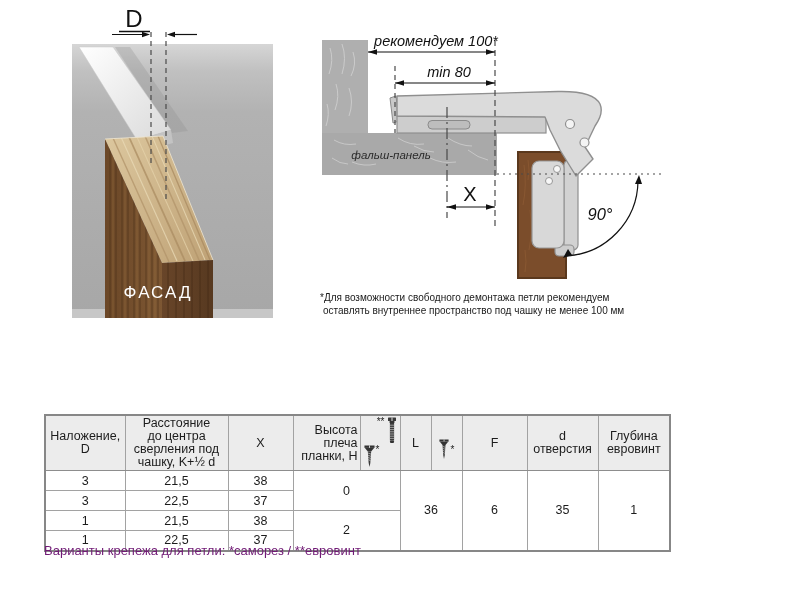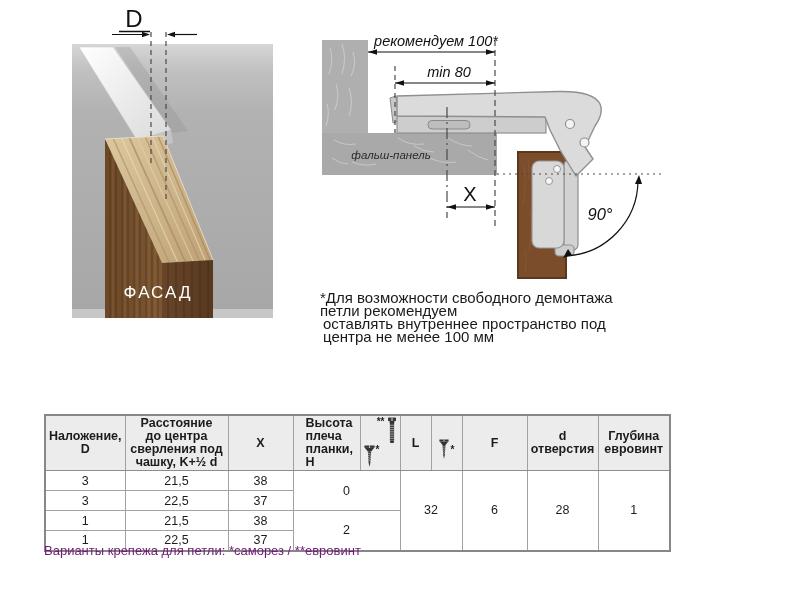--- a/index.html
+++ b/index.html
@@ -2,33 +2,33 @@
 <html><head>
 <meta charset="utf-8">
 <style>
   html,body{margin:0;padding:0;background:#fff;}
   #page{position:relative;width:800px;height:600px;background:#fff;overflow:hidden;
         font-family:"Liberation Sans", sans-serif;color:#1a1a1a;}
   .abs{position:absolute;}
   svg text{font-family:"Liberation Sans", sans-serif;}
 
   
-  #footnote{left:320px;top:291px;width:320px;font-size:15px;line-height:13px;color:#1a1a1a;}
+  #footnote{left:320px;top:291px;width:320px;font-size:10px;line-height:13px;color:#1a1a1a;}
   #footnote .fn2{padding-left:3px;}
 
   
   #spec-table{left:44px;top:414px;border-collapse:collapse;table-layout:fixed;
               font-size:12.5px;color:#1c1c1c;background:#fff;}
   #spec-table th,#spec-table td{border:1px solid #a2a2a2;box-sizing:border-box;
               text-align:center;vertical-align:middle;padding:1px 2px;}
   #spec-table{border:2px solid #878787;}
-  #spec-table th{background:#ececec;font-weight:bold;white-space:pre-line;
+  #spec-table th{background:#ececec;font-weight:normal;white-space:pre-line;
                  height:52px;line-height:13px;border-bottom:1px solid #8d8d8d;}
   #spec-table td{height:20px;}
-  #spec-table th.left{text-align:left;padding-left:12px;}
+  #spec-table th.left{text-align:right;padding-left:0;}
   th.diag{position:relative;padding:0;
      background:linear-gradient(to bottom right,#ececec 49.4%,#9a9a9a 49.4%,#9a9a9a 50.6%,#ececec 50.6%);}
   th.diag .tr-block{position:absolute;top:1px;right:2px;display:flex;align-items:flex-start;gap:1px;}
   th.diag .bl-block{position:absolute;bottom:2px;left:3px;display:flex;align-items:flex-start;gap:1px;}
   .mark{font-size:10px;line-height:10px;}
   th .inline-ic{display:inline-flex;align-items:center;gap:2px;vertical-align:middle;}
 
   
   #caption{left:44px;top:543px;font-size:13px;color:#701a75;}
 </style>
@@ -205,21 +205,21 @@
     <g>
       <path d="M638,181 A76,76 0 0 1 566,256" fill="none" stroke="#111" stroke-width="1.2"></path>
       <polygon points="639,175 635,184 642,184" fill="#111"></polygon>
       <polygon points="563,258 572,255 568,249" fill="#111"></polygon>
       <text x="600" y="220" font-size="16.5" font-style="italic" text-anchor="middle" fill="#111">90°</text>
     </g>
   </svg>
 
   <div id="footnote" class="abs">
     <div class="fn1">*Для возможности свободного демонтажа петли рекомендуем</div>
-    <div class="fn2">оставлять внутреннее пространство под центра не менее 100 мм</div>
+    <div class="fn2">оставлять внутреннее пространство под чашку не менее 100 мм</div>
   </div>
 
   <table id="spec-table" class="abs">
     <colgroup>
       <col style="width:80px">
         <col style="width:103px">
         <col style="width:65px">
       <col style="width:67px">
         <col style="width:40px">
         <col style="width:31px">
@@ -282,23 +282,23 @@
         <th>Глубина
 евровинт</th>
       </tr>
     </thead>
     <tbody>
       <tr>
         <td>3</td>
         <td>21,5</td>
         <td>38</td>
         <td colspan="2" rowspan="2">0</td>
-        <td colspan="2" rowspan="4">32</td>
+        <td colspan="2" rowspan="4">36</td>
         <td rowspan="4">6</td>
-        <td rowspan="4">28</td>
+        <td rowspan="4">35</td>
         <td rowspan="4">1</td>
       </tr>
       <tr>
         <td>3</td>
         <td>22,5</td>
         <td>37</td>
       </tr>
       <tr>
         <td>1</td>
         <td>21,5</td>

